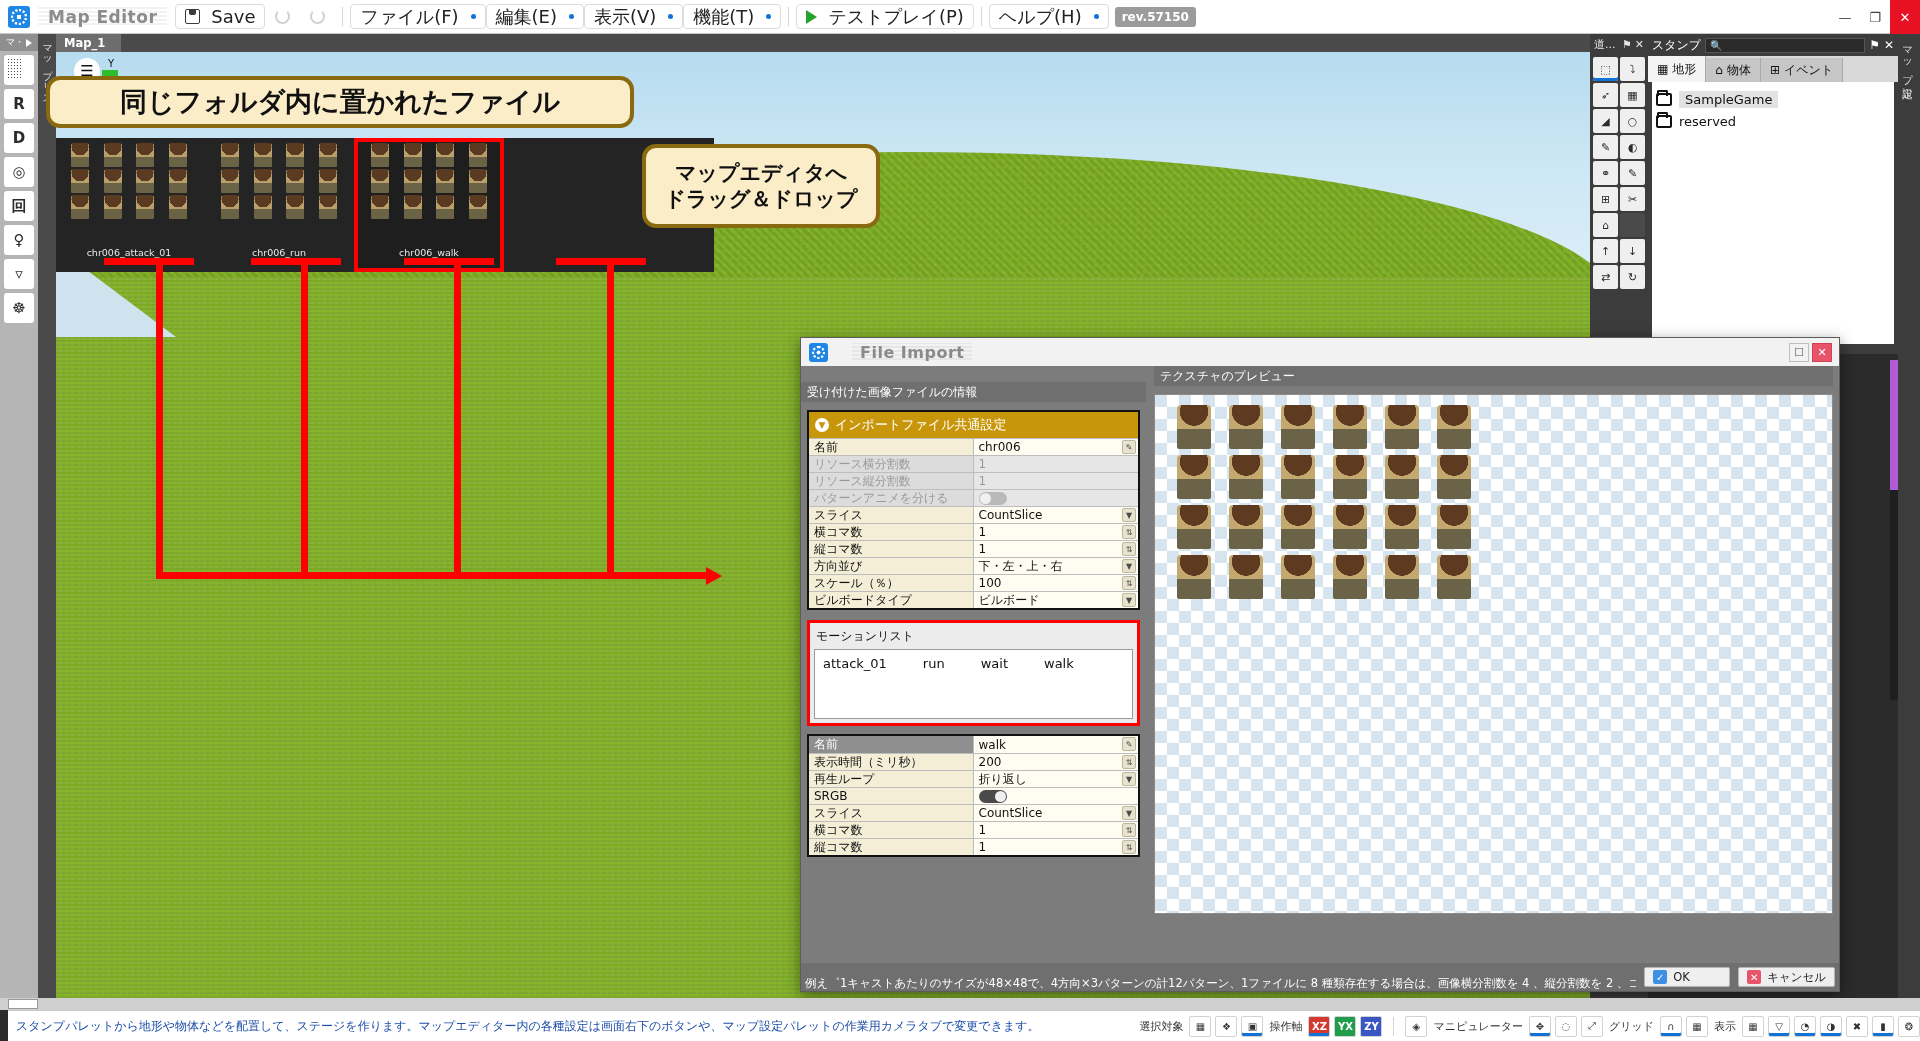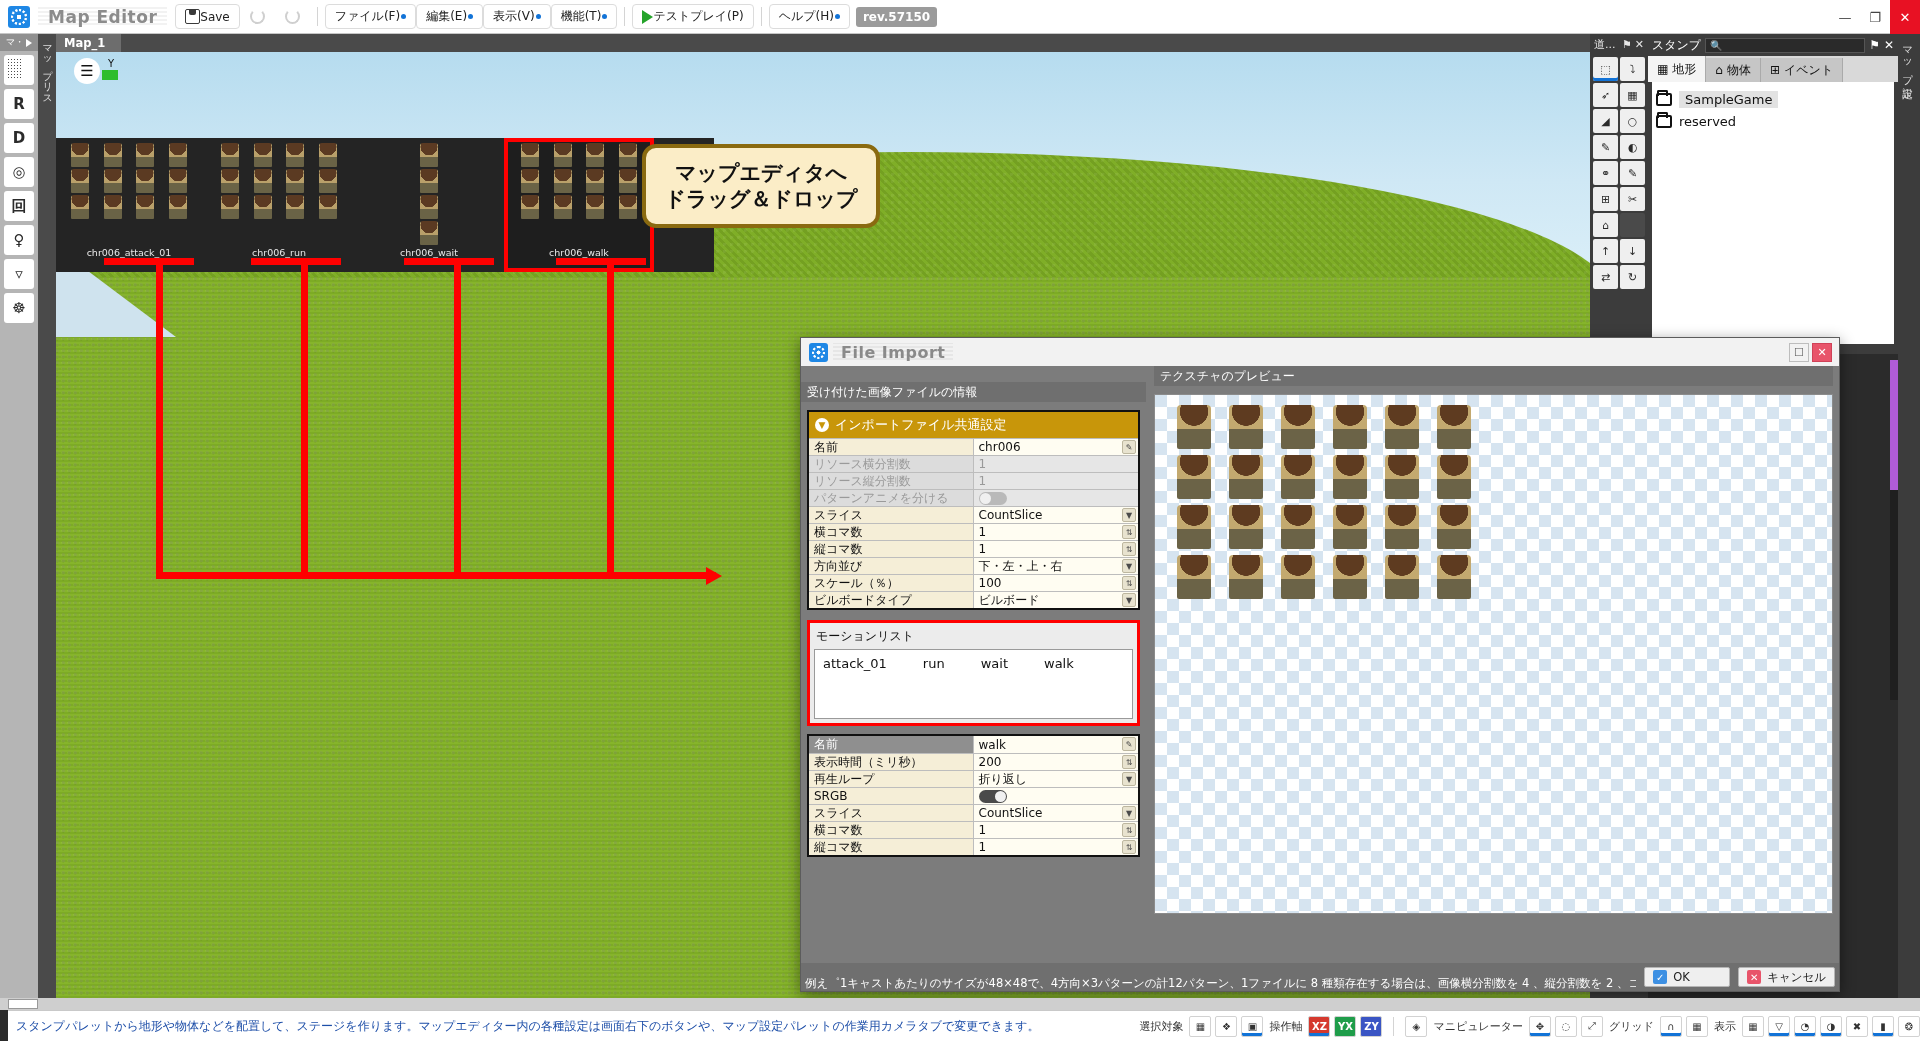--- a/index.html
+++ b/index.html
@@ -26,23 +26,23 @@
     content:""; position:absolute; inset:3px; border-radius:50%;
     border:2px dotted #ffffff;
   }
   .app-title{
     font-weight:bold; font-size:17px; color:#8c8c8c; letter-spacing:.5px;
     padding:0 10px; margin-right:8px;
     background:repeating-linear-gradient(0deg,#ffffff 0 2px,#f2f2f2 2px 4px);
     text-align:center;
   }
   .tb-btn{
-    display:flex;align-items:center;gap:0;height:25px;padding:0 9px;
+    display:flex;align-items:center;gap:11px;height:25px;padding:0 9px;
     border:1px solid #dcdcdc;border-radius:4px;background:#fff;color:#222;
-    font-size:12px; white-space:nowrap;
+    font-size:18px; white-space:nowrap;
   }
   .tb-btn.flat{border-color:transparent;}
   .tb-sep{width:1px;height:19px;background:#d4d4d4;margin:0 7px;}
   .ico{display:inline-block;width:15px;height:15px;position:relative;}
   .ico-save{border:1.6px solid #3a3a3a;border-radius:2px;}
   .ico-save::after{content:"";position:absolute;left:3px;top:-1px;width:7px;height:6px;background:#3a3a3a;border-radius:0 0 2px 2px;}
   .ico-undo,.ico-redo{
     border:2px solid #cfcfcf;border-radius:50%;border-top-color:transparent;
   }
   .ico-play{width:0;height:0;border-left:11px solid #25a32a;border-top:7px solid transparent;border-bottom:7px solid transparent;}
@@ -207,21 +207,21 @@
     position:absolute;right:22px;top:360px;width:8px;height:340px;background:#1f1f1f;
   }
   .vscroll i{position:absolute;left:0;top:0;width:8px;height:130px;background:#b05cd6;display:block;}
 
   
   .dlg{
     position:absolute;left:800px;top:337px;width:1040px;height:655px;
     background:#7c7c7c;border:1px solid #5c5c5c;box-shadow:0 4px 14px rgba(0,0,0,.45);
   }
   .dlg-title{
-    height:28px;background:#f2f2f2;display:flex;align-items:center;padding:0 4px;gap:3px;
+    height:28px;background:#f2f2f2;display:flex;align-items:center;padding:0 4px;gap:22px;
   }
   .dlg-title .t{
     font-weight:bold;font-size:16px;color:#8a8a8a;letter-spacing:.5px;
     background:repeating-linear-gradient(0deg,#f2f2f2 0 2px,#e6e6e6 2px 4px);padding:0 8px;
   }
   .dlg-ctrl{margin-left:auto;display:flex;gap:3px;padding-right:3px;}
   .dlg-ctrl div{width:20px;height:19px;border:1px solid #bdbdbd;display:flex;align-items:center;justify-content:center;font-size:11px;color:#555;}
   .dlg-ctrl .x{background:#e8546a;color:#fff;border-color:#d04258;}
   .dlg-body{display:flex;height:597px;}
   .dlg-left{width:345px;padding:0 6px 6px 6px;}
@@ -426,29 +426,20 @@
               <div class="sprite"></div>
               <div class="sprite"></div>
               <div class="sprite"></div>
             <div class="sprite"></div>
               <div class="sprite"></div>
               <div class="sprite"></div>
               <div class="sprite"></div>
           </div>
           <div class="fname">chr006_run</div>
         </div>
-        <div class="fileitem">
-          <div class="grid" style="grid-template-columns:1fr;">
-            <div class="sprite"></div>
-              <div class="sprite"></div>
-              <div class="sprite"></div>
-              <div class="sprite"></div>
-          </div>
-          <div class="fname">chr006_wait</div>
-        </div>
         <div class="fileitem sel">
           <div class="grid">
             <div class="sprite"></div>
               <div class="sprite"></div>
               <div class="sprite"></div>
               <div class="sprite"></div>
             <div class="sprite"></div>
               <div class="sprite"></div>
               <div class="sprite"></div>
               <div class="sprite"></div>
@@ -467,20 +458,23 @@
       <div class="redline" style="left:245px;top:206px;width:7px;height:320px;"></div>
       <div class="redline" style="left:348px;top:206px;width:90px;height:7px;"></div>
       <div class="redline" style="left:398px;top:206px;width:7px;height:320px;"></div>
       <div class="redline" style="left:500px;top:206px;width:90px;height:7px;"></div>
       <div class="redline" style="left:551px;top:206px;width:7px;height:320px;"></div>
       <div class="redline" style="left:100px;top:520px;width:560px;height:7px;"></div>
       <div class="redline" style="left:650px;top:515px;width:0;height:0;background:transparent;border-left:16px solid #ff0000;border-top:9px solid transparent;border-bottom:9px solid transparent;"></div>
     </div>
   </div>
 
+  <div class="callout" style="left:46px;top:76px;width:588px;height:52px;font-size:27px;">
+    <span>同じフォルダ内に置かれたファイル</span>
+  </div>
 
   <div class="callout" style="left:642px;top:144px;width:238px;height:84px;font-size:21px;flex-direction:column;">
     <span>マップエディタへ</span>
     <span>ドラッグ＆ドロップ</span>
   </div>
 
   <div class="callout" style="left:920px;top:519px;width:600px;height:113px;font-size:17.5px;flex-direction:column;align-items:flex-start;padding:10px 12px;text-align:left;">
     <span>　フォルダ内の複数のファイルが一つのスタンプ/パターン</span>
     <span>アニメとして取り込まれます。</span>
     <span>それぞれのファイルはモーションとして登録されます。</span>

